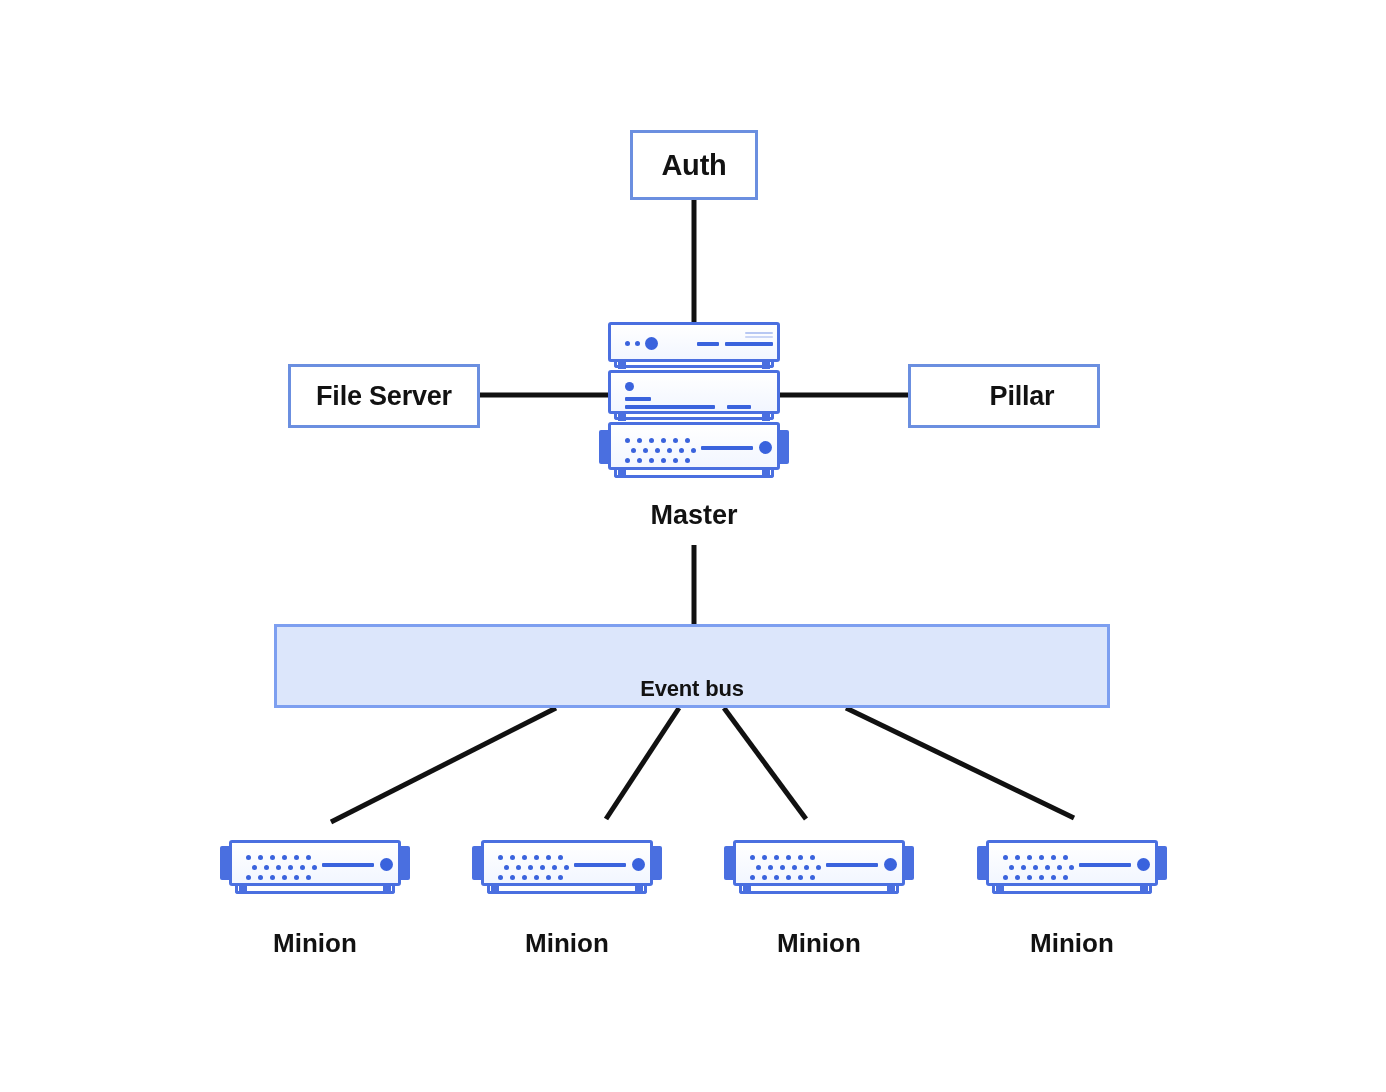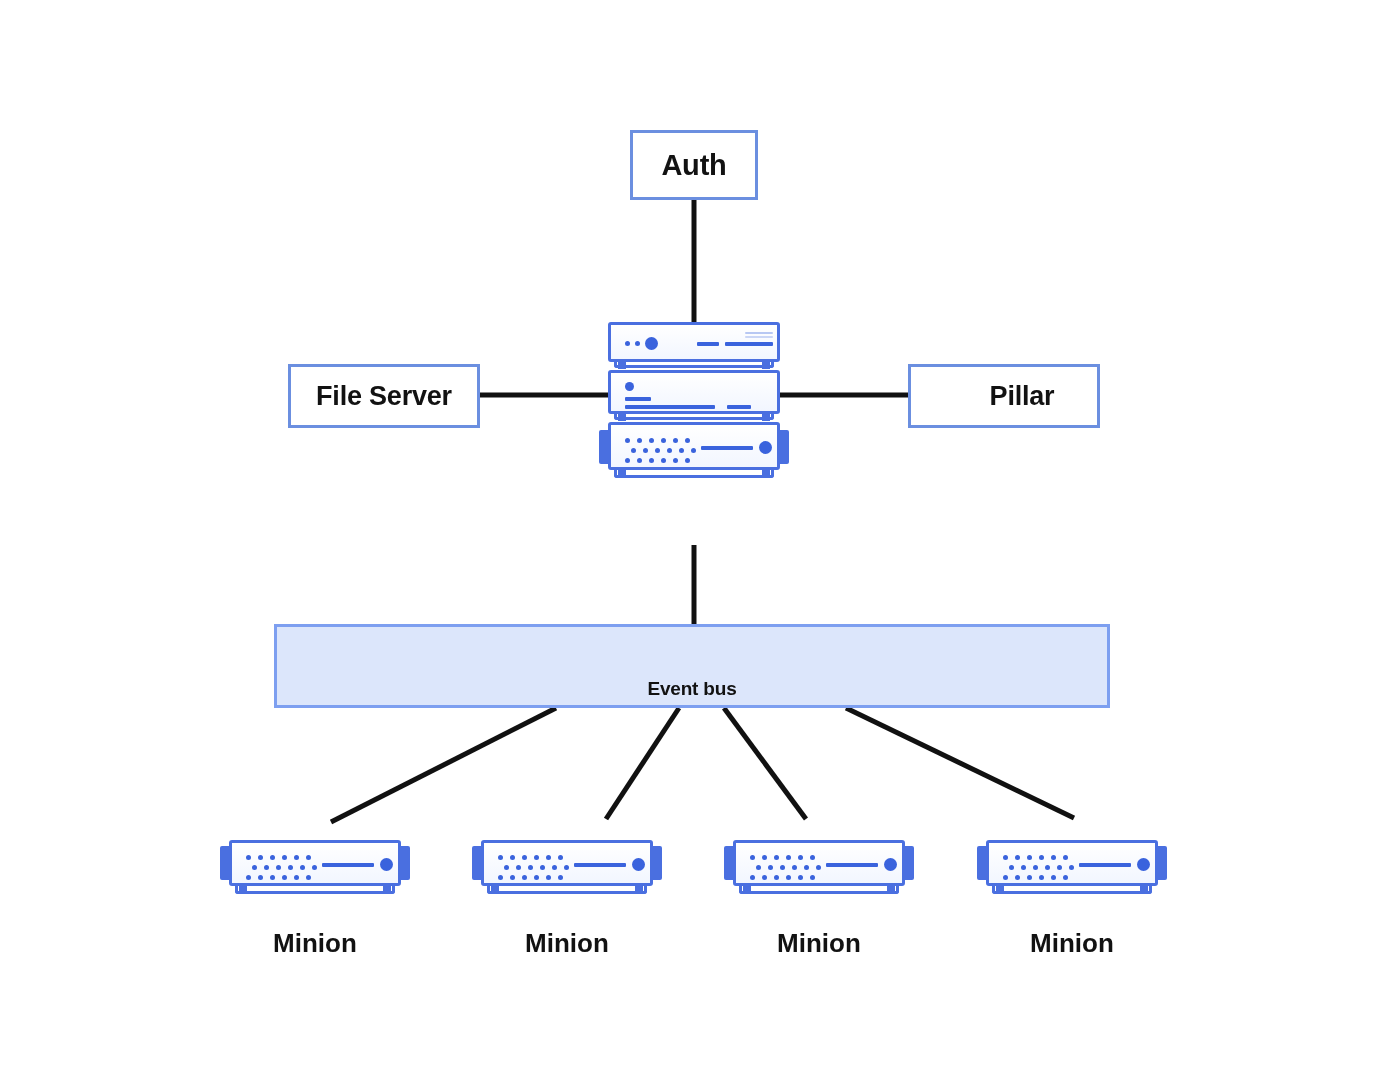--- a/index.html
+++ b/index.html
@@ -60,21 +60,21 @@
     width: 192px; height: 64px;
   }
   #node-pillar .node-label { font-size: 27px; margin-left: 36px; }
 
   #node-event-bus {
     left: 274px; top: 624px;
     width: 836px; height: 84px;
     background: #dce6fb;
     border: 3px solid #7d9ff0;
   }
-  #node-event-bus .node-label { font-size: 19px; margin-top: 46px; }
+  #node-event-bus .node-label { font-size: 22px; margin-top: 46px; }
 
   
   .free-label {
     position: absolute;
     font-weight: bold;
     color: #121212;
     text-align: center;
     white-space: nowrap;
   }
   #label-master {
@@ -262,20 +262,21 @@
         </div>
         <div class="bar" style="left:90px; top:21px; width:52px; height:4px;"></div>
         <div class="dot" style="left:148px;top:16px; width:13px; height:13px;"></div>
       </div>
       <div class="srv-base" style="left:6px; top:48px; width:160px; height:8px;"></div>
       <div class="srv-foot" style="left:10px;  top:48px;"></div>
       <div class="srv-foot" style="right:10px; top:48px;"></div>
     </div>
   </div>
 
+  <div class="free-label" id="label-master">Master</div>
 
   <div class="node-box" id="node-event-bus">
     <span class="node-label">Event bus</span>
   </div>
 
   <div class="minion-icon" style="left:229px;">
     <div class="srv-ear left" style="top:6px; height:34px;"></div>
     <div class="srv-ear right" style="top:6px; height:34px;"></div>
     <div class="srv-body" style="height:46px;">
       <div class="vent" style="left:14px; top:12px;">

